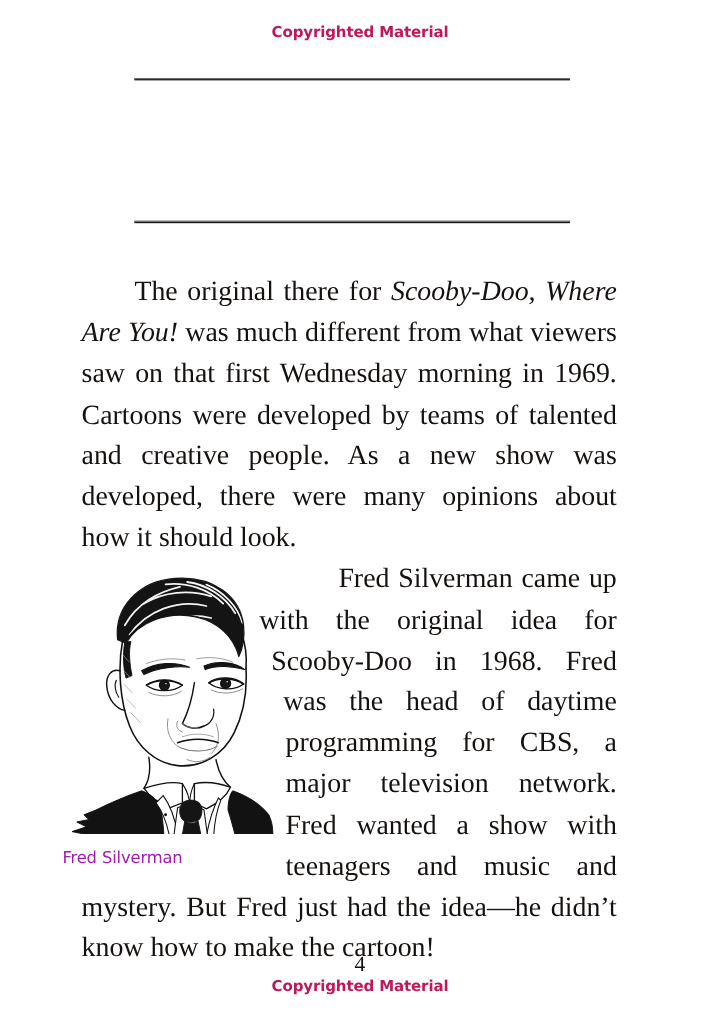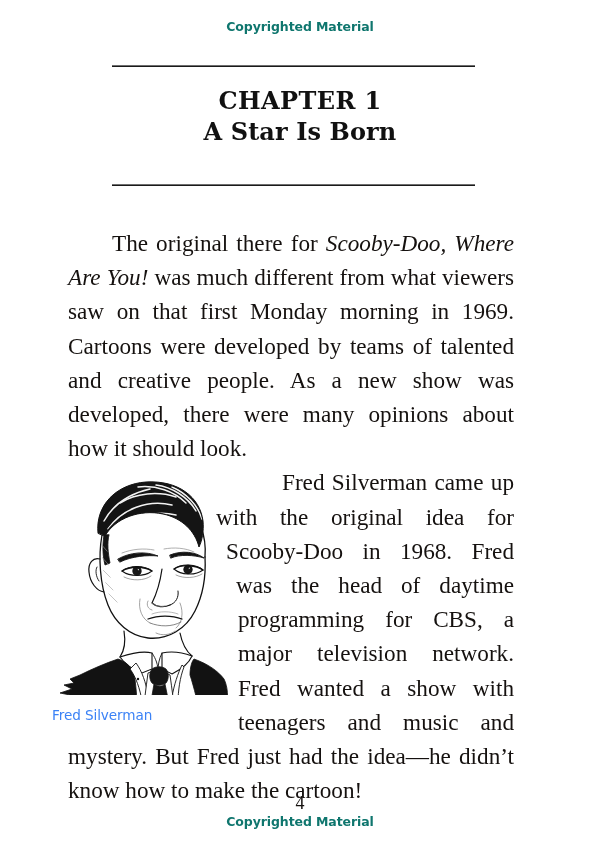--- a/index.html
+++ b/index.html
@@ -24,21 +24,21 @@
   
   .watermark {
     position: absolute;
     left: 0;
     width: 600px;
     text-align: center;
     font-family: "DejaVu Sans", sans-serif;
     font-size: 12.5px;
     font-weight: bold;
     letter-spacing: -0.1px;
-    color: #0f766e;
+    color: #be185d;
     user-select: none;
   }
   .watermark-top { top: 19px; }
   .watermark-bottom { top: 814px; }
 
   
   .rule {
     position: absolute;
     left: 112px;
     width: 363px;
@@ -122,21 +122,21 @@
   .figure svg {
     display: block;
     width: 176px;
     height: 222px;
   }
   .figure-caption {
     text-align: center;
     font-family: "DejaVu Sans", sans-serif;
     font-size: 13.6px;
     font-weight: normal;
-    color: #3b82f6;
+    color: #a21caf;
     line-height: 1.2;
     margin-top: 2px;
     text-indent: 0;
     letter-spacing: -0.1px;
   }
 
   
   .page-number {
     position: absolute;
     top: 793px;
@@ -150,30 +150,26 @@
 </style>
 </head>
 <body>
 
 <div class="page">
 
   <div class="watermark watermark-top">Copyrighted Material</div>
 
   <div class="rule rule-top"></div>
 
-  <div class="chapter-head">
-    <div class="chapter-num">CHAPTER 1</div>
-    <div class="chapter-title">A Star Is Born</div>
-  </div>
 
   <div class="rule rule-bottom"></div>
 
   <div class="body-block">
 
-    <p><span>The original there for </span><em>Scooby-Doo, Where Are You!</em><span> was much different from what viewers saw on that first Monday morning in 1969. Cartoons were developed by teams of talented and creative people. As a new show was developed, there were many opinions about how it should look.</span></p>
+    <p><span>The original there for </span><em>Scooby-Doo, Where Are You!</em><span> was much different from what viewers saw on that first Wednesday morning in 1969. Cartoons were developed by teams of talented and creative people. As a new show was developed, there were many opinions about how it should look.</span></p>
 
     <p>
 
       <span class="figure">
         <svg viewBox="0 0 176 222" xmlns="http://www.w3.org/2000/svg">
           <defs>
             <clipPath id="hairClip">
               <path d="M46 58 C44 34 64 12 93 10 C124 8 146 24 150 46
                        C152 58 150 66 148 72 C142 56 128 44 110 40
                        C86 35 62 44 52 62 Z"></path>

